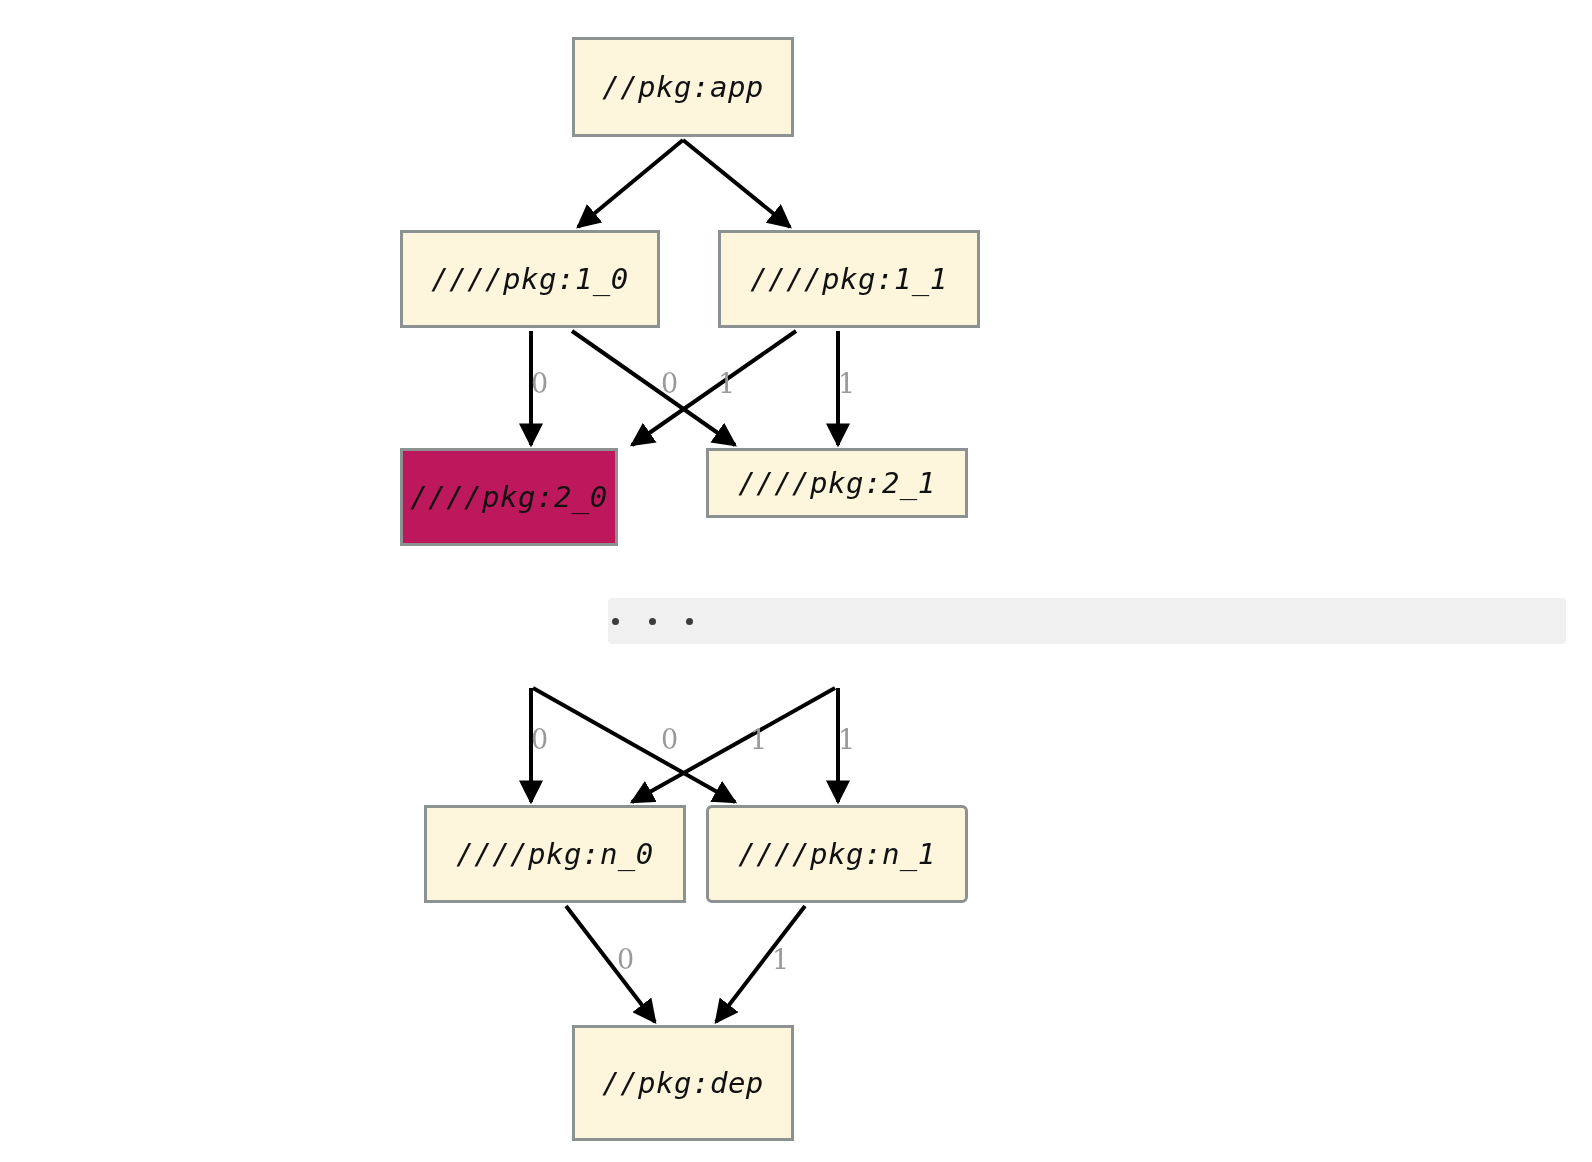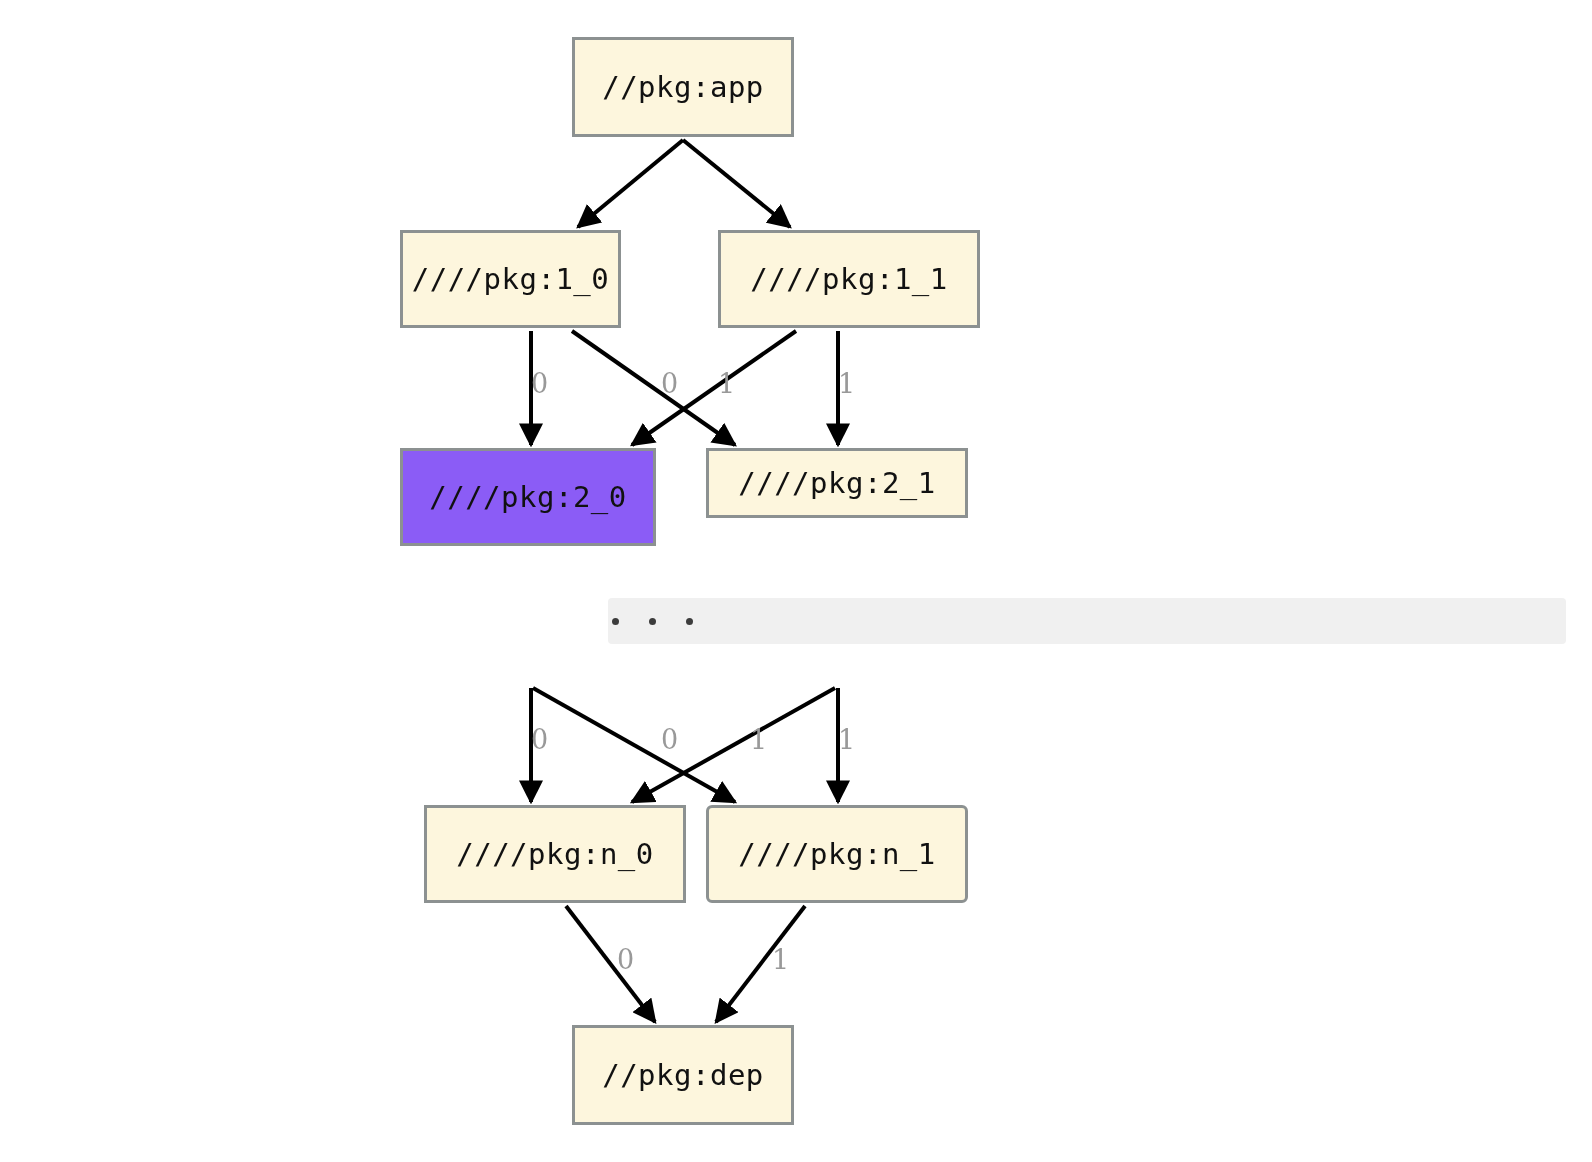--- a/index.html
+++ b/index.html
@@ -26,20 +26,21 @@
   }
   .node-box {
     position: absolute;
     box-sizing: border-box;
     background: #fdf6dd;
     border: 3px solid #b91c1c;
     display: flex;
     align-items: center;
     justify-content: center;
     z-index: 3;
+    font-style: italic;
   }
   .node-label {
     font-family: "DejaVu Sans Mono", monospace;
     font-size: 29px;
     color: #111111;
     letter-spacing: 0.5px;
     white-space: nowrap;
   }
   .edge-label {
     position: absolute;
@@ -93,39 +94,39 @@
         <line x1="838" y1="688" x2="838" y2="802" stroke="#000000" stroke-width="4" marker-end="url(#arrow)"></line>
         <line x1="566" y1="906" x2="655" y2="1022" stroke="#000000" stroke-width="4" marker-end="url(#arrow)"></line>
         <line x1="805" y1="906" x2="716" y2="1022" stroke="#000000" stroke-width="4" marker-end="url(#arrow)"></line>
       </g>
   </svg>
 
   <div id="nodes-layer">
       <div class="node-box" style="left: 572px; top: 37px; width: 222px; height: 100px; background: rgb(253, 246, 221); border-color: rgb(140, 145, 145);">
         <span class="node-label">//pkg:app</span>
       </div>
-      <div class="node-box" style="left: 400px; top: 230px; width: 221px; height: 98px; background: rgb(253, 246, 221); border-color: rgb(140, 145, 145); justify-content: center;">
+      <div class="node-box" style="left: 400px; top: 230px; width: 260px; height: 98px; background: rgb(253, 246, 221); border-color: rgb(140, 145, 145); justify-content: center;">
         <span class="node-label">////pkg:1_0</span>
       </div>
       <div class="node-box" style="left: 706px; top: 230px; width: 262px; height: 98px; background: rgb(253, 246, 221); border-color: rgb(140, 145, 145); margin-left: 12px;">
         <span class="node-label">////pkg:1_1</span>
       </div>
-      <div class="node-box" style="left: 400px; top: 448px; width: 256px; height: 98px; background: #8b5cf6; border-color: rgb(140, 145, 145);">
+      <div class="node-box" style="left: 400px; top: 448px; width: 218px; height: 98px; background: #be185d; border-color: rgb(140, 145, 145);">
         <span class="node-label">////pkg:2_0</span>
       </div>
       <div class="node-box" style="left: 706px; top: 448px; width: 262px; height: 70px; background: rgb(253, 246, 221); border-color: rgb(140, 145, 145);">
         <span class="node-label">////pkg:2_1</span>
       </div>
       <div class="node-box" style="left: 400px; top: 805px; width: 262px; height: 98px; background: rgb(253, 246, 221); border-color: rgb(140, 145, 145); margin-left: 24px;">
         <span class="node-label">////pkg:n_0</span>
       </div>
       <div class="node-box" style="left: 706px; top: 805px; width: 262px; height: 98px; background: rgb(253, 246, 221); border-color: rgb(140, 145, 145); border-radius: 6px;">
         <span class="node-label">////pkg:n_1</span>
       </div>
-      <div class="node-box" style="left: 572px; top: 1025px; width: 222px; height: 100px; background: rgb(253, 246, 221); border-color: rgb(140, 145, 145);">
+      <div class="node-box" style="left: 572px; top: 1025px; width: 222px; height: 116px; background: rgb(253, 246, 221); border-color: rgb(140, 145, 145);">
         <span class="node-label">//pkg:dep</span>
       </div>
     </div>
   <div id="edge-labels-layer">
       <div class="edge-label" style="left: 531px; top: 368px; color: rgb(153, 153, 153);">0</div>
       <div class="edge-label" style="left: 661px; top: 368px; color: rgb(153, 153, 153);">0</div>
       <div class="edge-label" style="left: 718px; top: 368px; color: rgb(153, 153, 153);">1</div>
       <div class="edge-label" style="left: 838px; top: 368px; color: rgb(153, 153, 153);">1</div>
       <div class="edge-label" style="left: 531px; top: 724px; color: rgb(153, 153, 153);">0</div>
       <div class="edge-label" style="left: 661px; top: 724px; color: rgb(153, 153, 153);">0</div>

